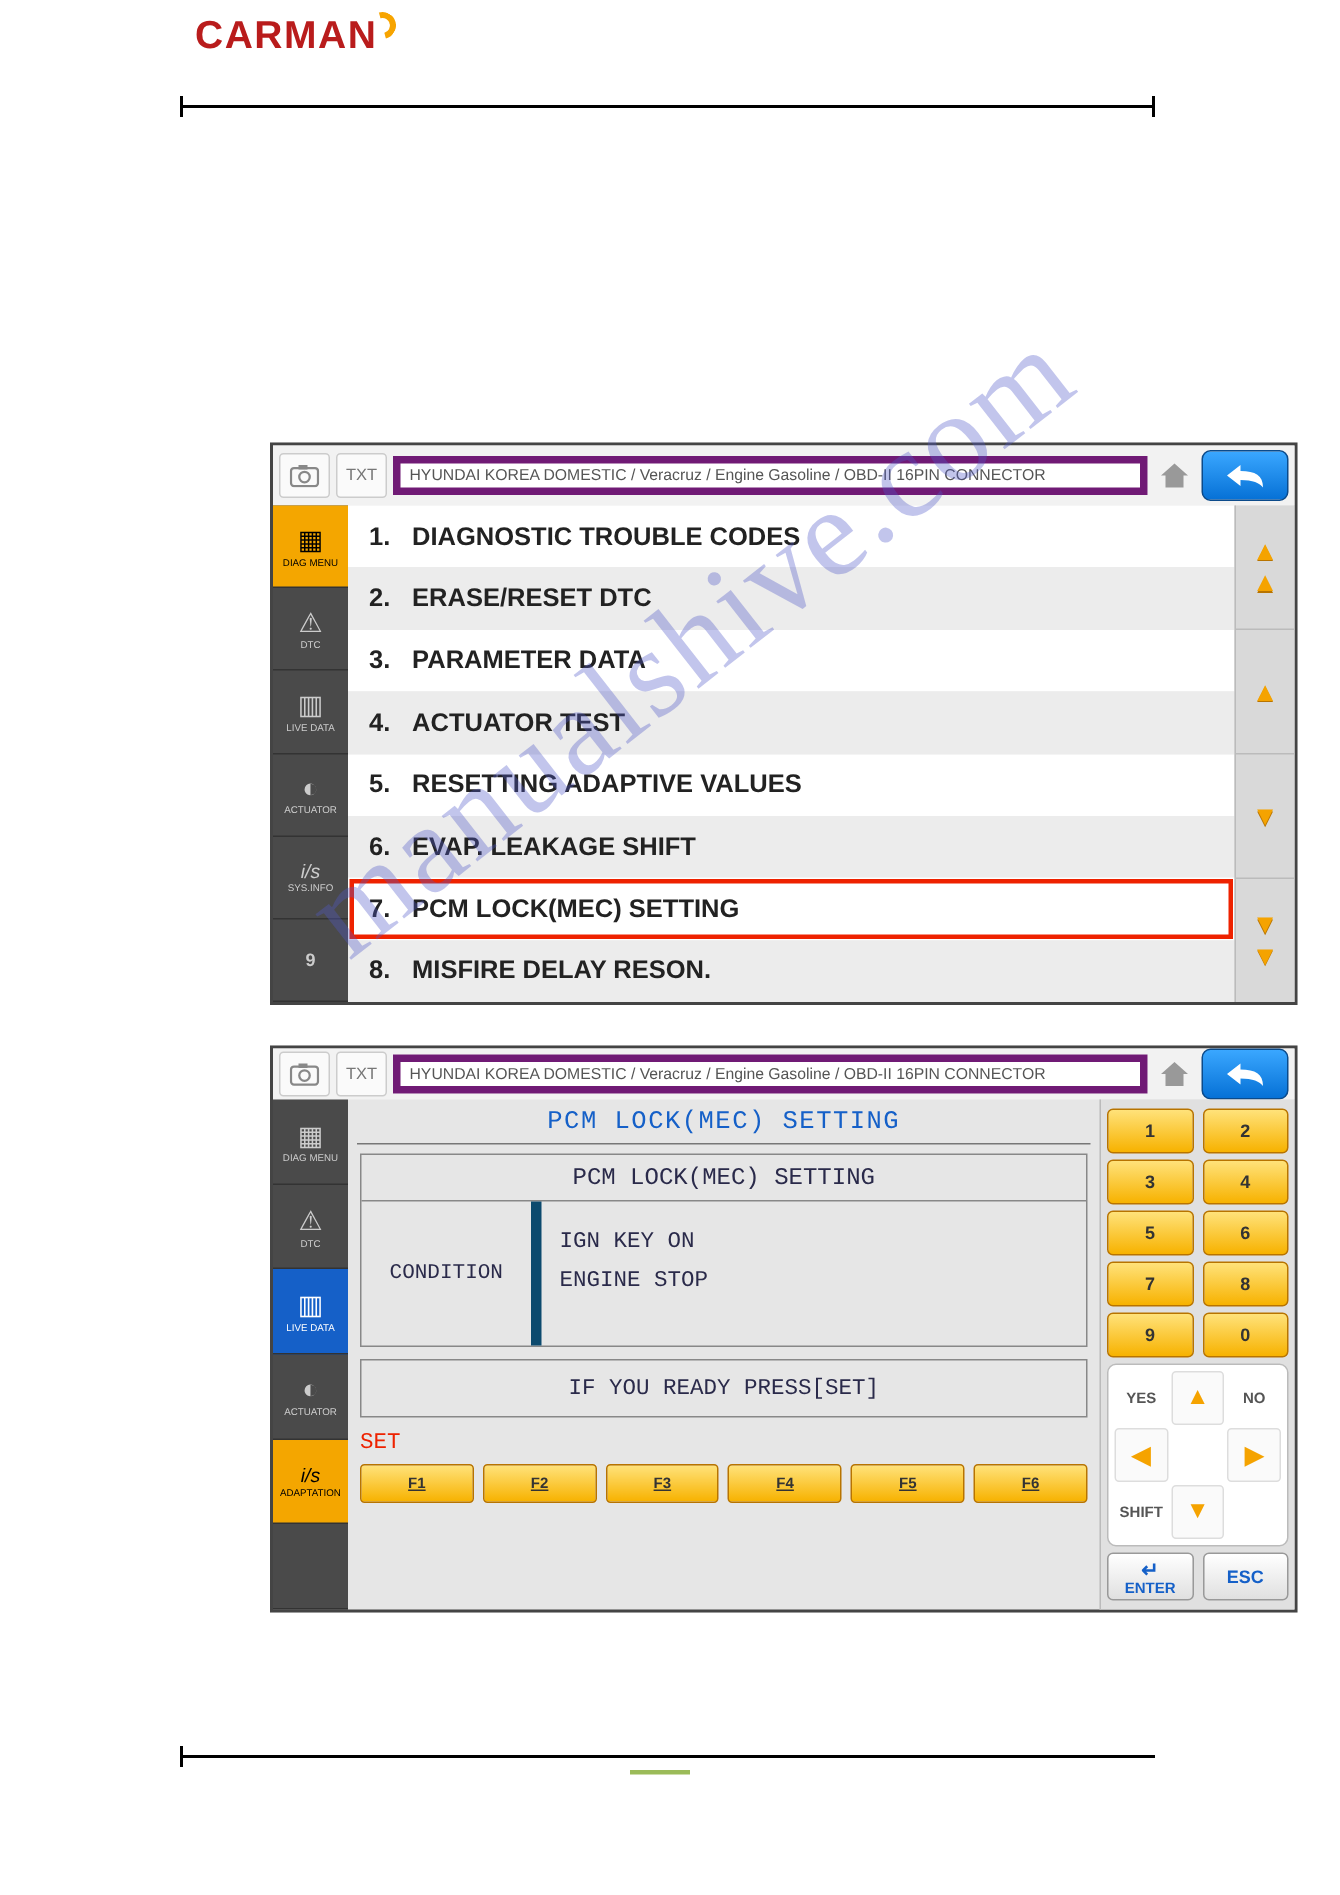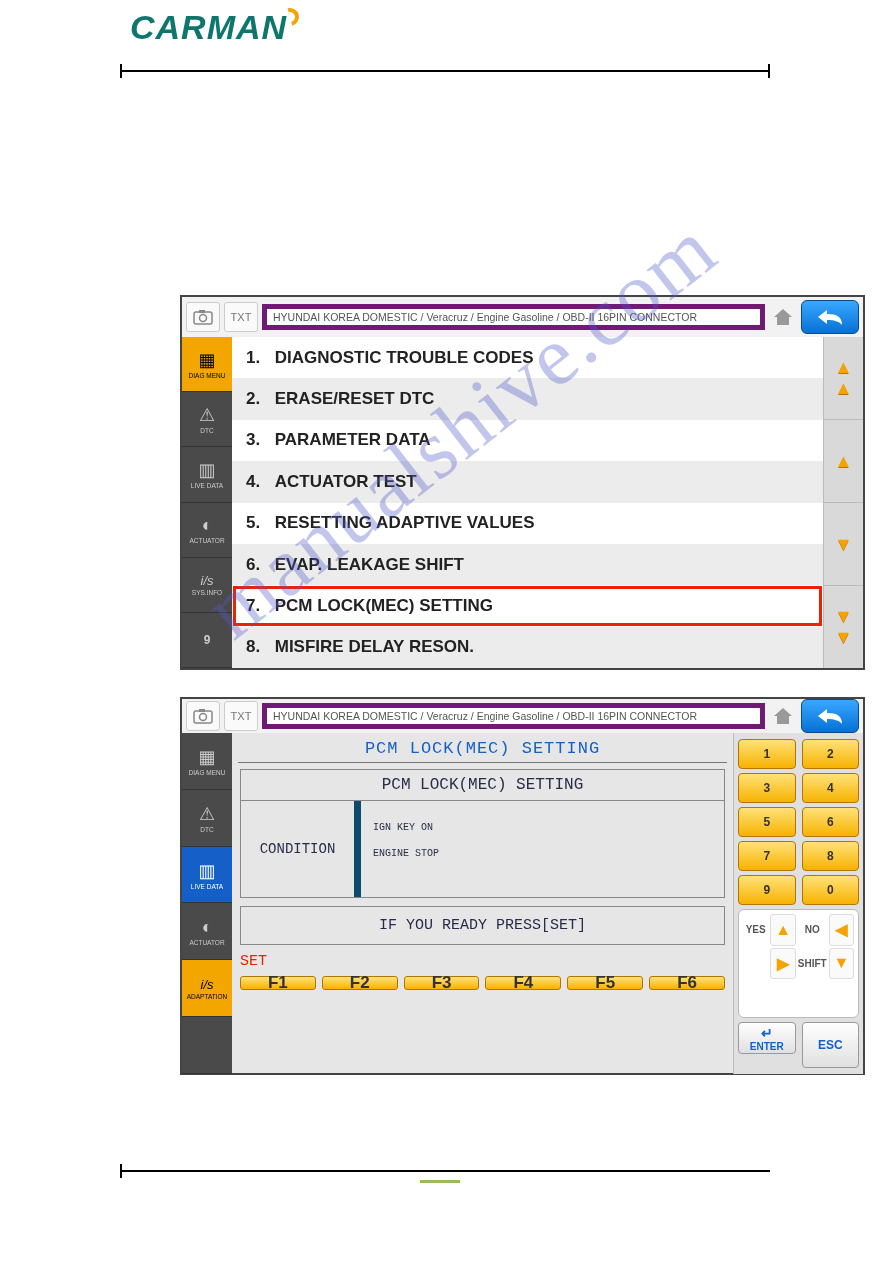--- a/index.html
+++ b/index.html
@@ -1,19 +1,19 @@
 <!DOCTYPE html>
 <html><head>
 <meta charset="utf-8">
 <style>
   * { box-sizing: border-box; margin: 0; padding: 0; }
   body { width: 893px; height: 1263px; background: #fff; font-family: Arial, sans-serif; position: relative; }
 
   
-  .logo { position: absolute; left: 130px; top: 8px; font-size: 34px; font-weight: 900; font-style: italic; color: #0f766e; letter-spacing: 1px; }
+  .logo { position: absolute; left: 130px; top: 8px; font-size: 26px; font-weight: 900; color: #b91c1c; letter-spacing: 1px; }
   .logo .swoosh { display: inline-block; width: 18px; height: 18px; border: 4px solid #f7a400; border-left-color: transparent; border-bottom-color: transparent; border-radius: 50%; transform: rotate(30deg); vertical-align: top; margin-left: -6px; }
   .hr-top { position: absolute; left: 120px; top: 70px; width: 650px; height: 0; border-top: 2px solid #000; }
   .hr-top::before, .hr-top::after { content: ""; position: absolute; width: 2px; height: 14px; background: #000; top: -8px; }
   .hr-top::before { left: 0; }
   .hr-top::after { right: 0; display:none;}
   .hr-top .tick-r{position:absolute;right:0;top:-8px;width:2px;height:14px;background:#000;}
 
   .hr-bot { position: absolute; left: 120px; top: 1170px; width: 650px; height: 0; border-top: 2px solid #000; }
   .hr-bot::before { content: ""; position: absolute; width: 2px; height: 14px; background: #000; top: -8px; left: 0; }
   .pg-dash { position: absolute; left: 420px; top: 1180px; width: 40px; height: 3px; background: #9bbb59; }
@@ -53,35 +53,35 @@
   .scroll-btn { flex: 1; display:flex;align-items:center;justify-content:center;color:#f5a300;font-size:18px;font-weight:bold;border-bottom:1px solid #bbb; text-shadow:0 1px 0 #b87400;}
   .scroll-btn:last-child{border-bottom:none;}
 
   
   .content2 { flex: 1; display: flex; flex-direction: column; padding: 4px 6px 0 6px; position:relative;}
   .title2 { color: #1560c8; font-family: "Courier New", monospace; font-size: 17px; text-align: center; padding: 2px 0 4px; border-bottom: 1px solid #777; letter-spacing: 1px;}
   .panel { border: 1px solid #888; margin: 6px 2px 0 2px; font-family: "Courier New", monospace; }
   .panel-head { text-align: center; font-size: 16px; padding: 6px 0; border-bottom: 1px solid #888; color:#2a2a4a;}
   .panel-body { display: flex; min-height: 96px; }
   .panel-body .lab { width: 120px; display:flex;align-items:center;justify-content:center;font-size:14px;border-right:7px solid #0c4a6e;color:#2a2a4a;}
-  .panel-body .val { flex:1; padding: 14px 12px; font-size: 10px; line-height: 26px; color:#2a2a4a;}
+  .panel-body .val { flex:1; padding: 14px 12px; font-size: 15px; line-height: 26px; color:#2a2a4a;}
   .prompt { border: 1px solid #888; margin: 8px 2px 0 2px; text-align:center; padding: 10px 0; font-family:"Courier New",monospace; font-size:15px;color:#2a2a4a;}
   .set-lbl { color: #e20; font-family:"Courier New",monospace; font-size:15px; padding: 8px 2px 4px 2px;}
   .fkeys { display:flex; gap:6px; padding: 2px 2px 6px 2px;}
-  .fkey { flex:1; height:14px; background:linear-gradient(#ffe27a,#f7b200); border:1px solid #b87400; border-radius:3px; font-size:17px; font-weight:bold; display:flex;align-items:center;justify-content:center; color:#333;}
+  .fkey { flex:1; height:26px; background:linear-gradient(#ffe27a,#f7b200); border:1px solid #b87400; border-radius:3px; font-size:10px; font-weight:bold; display:flex;align-items:center;justify-content:center; color:#333;text-decoration:underline;}
 
   .keypad { width: 130px; background:#e0e0e0; padding: 6px 4px; display:flex;flex-direction:column;gap:4px; border-left:1px solid #bbb;}
   .kp-row { display:flex; gap:6px; }
   .kp-btn { flex:1; height:30px; background:linear-gradient(#ffe27a,#f7b200); border:1px solid #b87400; border-radius:4px; font-size:12px; font-weight:bold; display:flex;align-items:center;justify-content:center;color:#333;}
-  .dpad { background:#fff; border:1px solid #bbb; border-radius:6px; padding:4px; display:grid; grid-template-columns:1fr 1fr 1fr 1fr; grid-template-rows: 1fr 1fr 1fr; gap:2px; height:109px;}
+  .dpad { background:#fff; border:1px solid #bbb; border-radius:6px; padding:4px; display:grid; grid-template-columns:1fr 1fr 1fr; grid-template-rows: 1fr 1fr 1fr; gap:2px; height:122px;}
   .dpad .cell{display:flex;align-items:center;justify-content:center;font-size:10px;font-weight:bold;color:#555;}
   .dpad .arrow{color:#f5a300;font-size:16px;border:1px solid #ddd;border-radius:3px;background:#fafafa;}
   .bottom-row{display:flex;gap:6px;}
   .enter-btn{flex:1;height:32px;background:linear-gradient(#fff,#e0e0e0);border:1px solid #999;border-radius:4px;font-size:10px;font-weight:bold;color:#1560c8;display:flex;align-items:center;justify-content:center;flex-direction:column;}
-  .esc-btn{flex:1;height:46px;background:linear-gradient(#fff,#e0e0e0);border:1px solid #999;border-radius:4px;font-size:12px;font-weight:bold;color:#1560c8;display:flex;align-items:center;justify-content:center;}
+  .esc-btn{flex:1;height:32px;background:linear-gradient(#fff,#e0e0e0);border:1px solid #999;border-radius:4px;font-size:12px;font-weight:bold;color:#1560c8;display:flex;align-items:center;justify-content:center;}
 </style>
 </head>
 <body>
 
 <div class="logo">
   <span>CARMAN</span><span class="swoosh"></span>
 </div>
 <div class="hr-top">
     <span class="tick-r"></span>
   </div>

